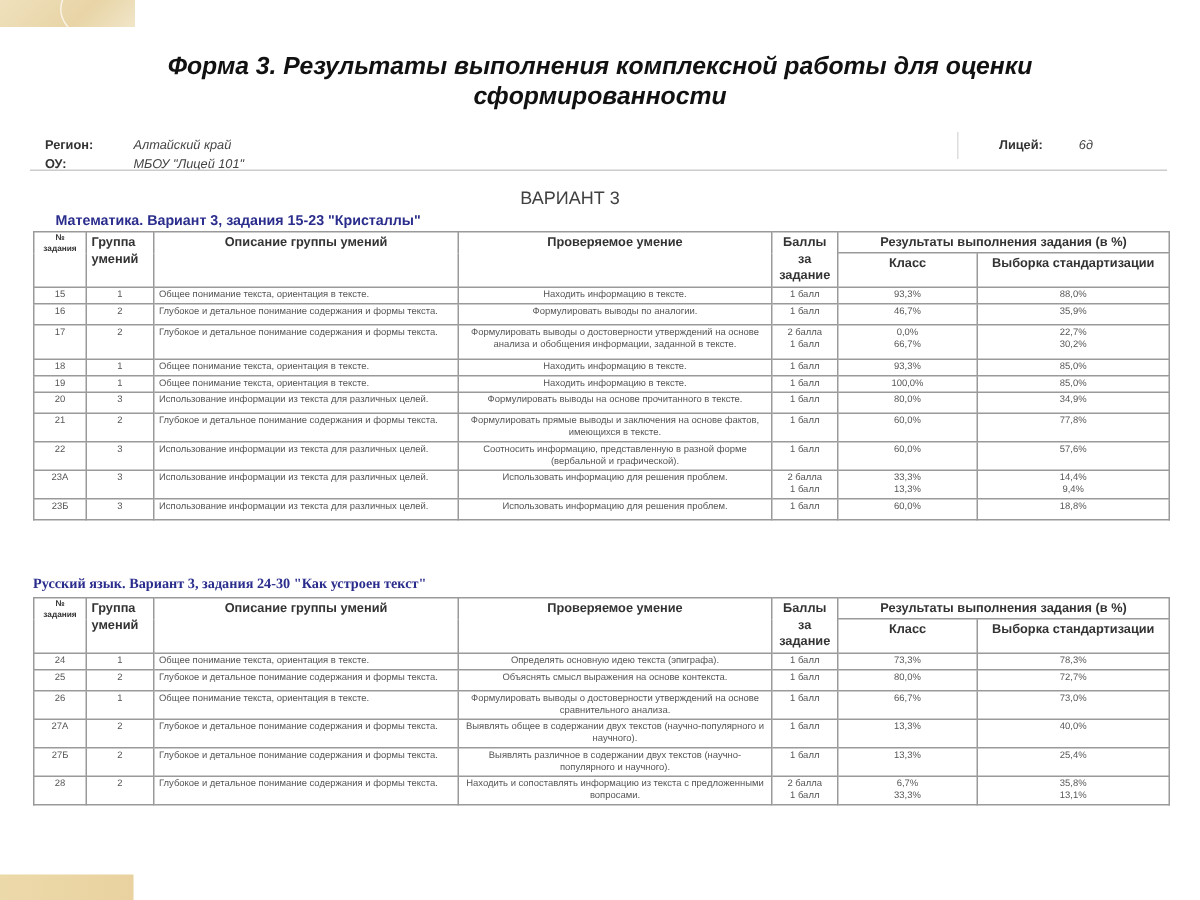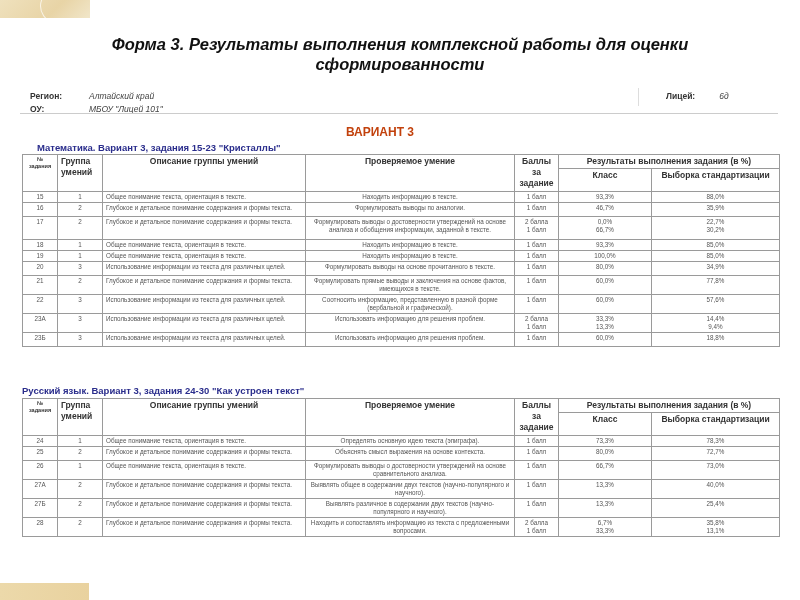--- a/index.html
+++ b/index.html
@@ -29,21 +29,21 @@
   }
   .meta b { font-weight: bold; display: inline-block; text-align: left; }
   .meta i { color: #444; margin-left: 24px; }
   .meta-left { left: 30px; }
   .meta-left b { width: 35px; }
   .meta-right { left: 666px; }
   .meta-vline { position: absolute; left: 638px; top: 88px; width: 1px; height: 18px; background: #ddd; }
   .meta-hline { position: absolute; left: 20px; top: 113px; width: 758px; height: 1px; background: #ccc; }
   .variant {
     position: absolute; left: 0; width: 680px; top: 125px; text-align: center;
-    font-weight: bold; font-size: 12px; color: #c2410c; padding-left: 80px; box-sizing: border-box;
+    font-weight: normal; font-size: 12px; color: #404040; padding-left: 80px; box-sizing: border-box;
   }
   .section-title {
     position: absolute; left: 22px; font-size: 9.5px; font-weight: bold; color: #2a2d8c;
   }
   table.res {
     position: absolute; left: 22px; width: 757px; border-collapse: collapse;
     table-layout: fixed; font-size: 6.3px; color: #555;
   }
   table.res th, table.res td {
     border: 1px solid #9a9a9a; padding: 1px 3px; vertical-align: top; line-height: 8px;
@@ -200,21 +200,21 @@
         <td class="c">3</td>
         <td class="l">Использование информации из текста для различных целей.</td>
         <td class="c">Использовать информацию для решения проблем.</td>
         <td class="c ml">1 балл</td>
         <td class="c ml">60,0%</td>
         <td class="c ml">18,8%</td>
       </tr>
     </tbody>
   </table>
 
-<div class="section-title" style="top:385px;">Русский язык. Вариант 3, задания 24-30 "Как устроен текст"</div>
+<div class="section-title" style="top:385px;font-family:Liberation Serif, serif;">Русский язык. Вариант 3, задания 24-30 "Как устроен текст"</div>
 <table class="res" id="tbl-1" style="top:398px;">
     <colgroup>
       <col style="width:35px">
       <col style="width:45px">
       <col style="width:203px">
       <col style="width:209px">
       <col style="width:44px">
       <col style="width:93px">
       <col style="width:128px">
     </colgroup>

